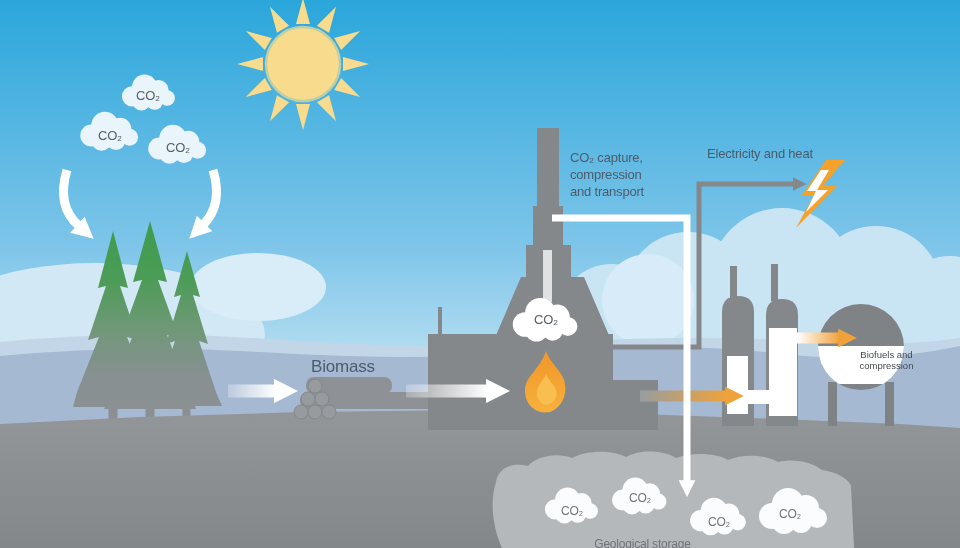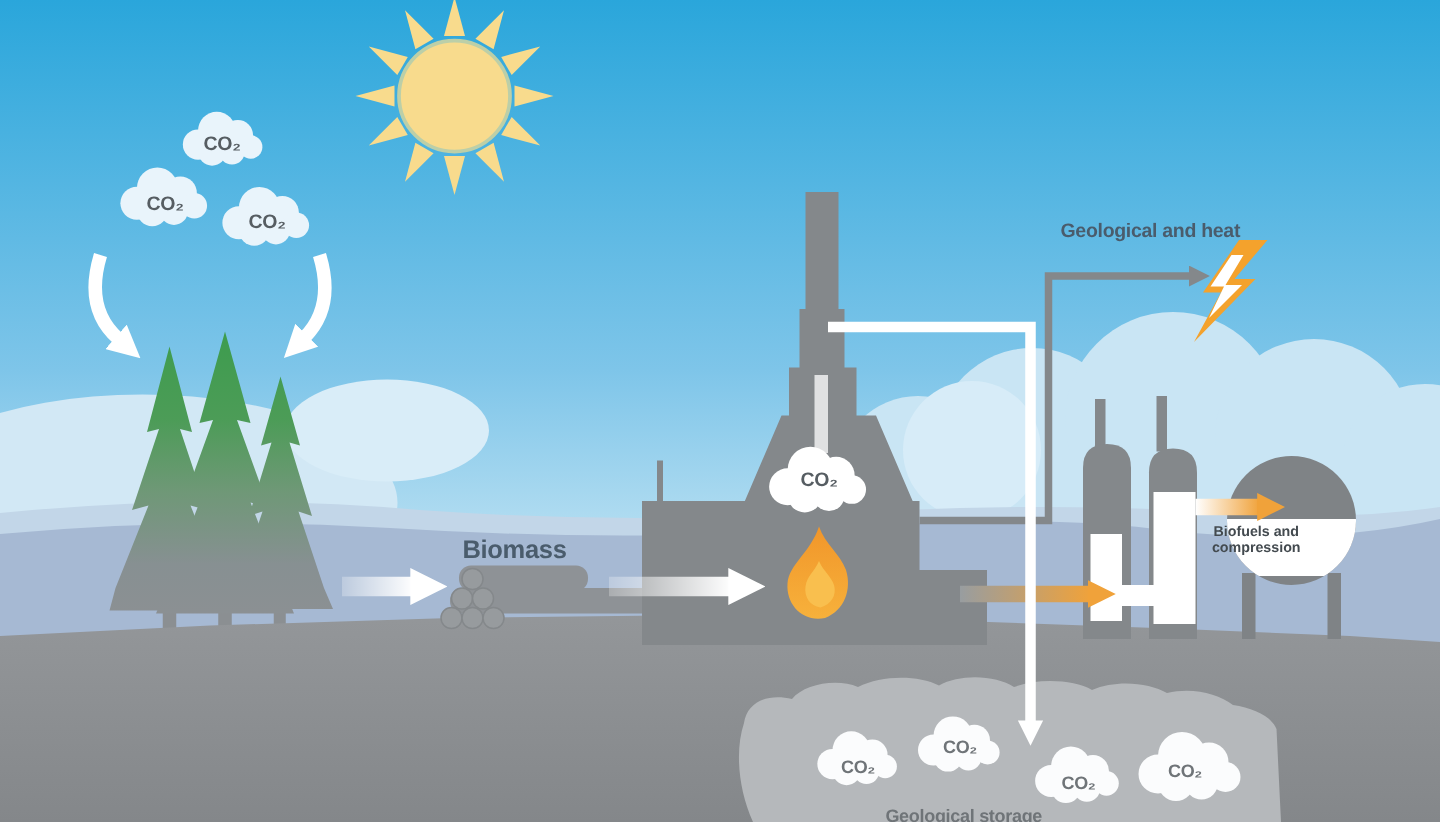--- a/index.html
+++ b/index.html
@@ -1,25 +1,25 @@
 <!DOCTYPE html>
 <html><head>
 <meta charset="utf-8">
 <style>
   html,body{margin:0;padding:0;background:#222;}
   .stage{position:relative;width:960px;height:548px;overflow:hidden;
          font-family:"Liberation Sans",sans-serif;background:#2aa6db;}
   .stage svg{position:absolute;left:0;top:0;}
-  .lbl{position:absolute;font-weight:700;color:#4a5c6c;letter-spacing:-0.2px;line-height:1.3;}
+  .lbl{position:absolute;font-weight:400;color:#4a5c6c;letter-spacing:-0.2px;line-height:1.3;}
   .co2{font-size:13px;color:#565d62;text-align:center;width:60px;}
   .co2-storage{font-size:12px;color:#6f7478;text-align:center;width:60px;}
   .lbl-biomass{left:298px;top:356px;width:90px;font-size:17px;text-align:center;}
   .lbl-capture{left:570px;top:149px;width:130px;font-size:13px;line-height:17px;}
   .lbl-electricity{left:707px;top:146px;width:160px;font-size:13px;}
-  .lbl-biofuels{left:795px;top:349px;width:85px;font-size:9.5px;line-height:11px;
+  .lbl-biofuels{left:844px;top:349px;width:85px;font-size:9.5px;line-height:11px;
                 color:#434a4f;text-align:center;letter-spacing:0;}
   .lbl-geo{left:560px;top:537px;width:165px;font-size:12px;color:#6f7478;text-align:center;}
   .p-co2-1{left:118px;top:88px;} .p-co2-2{left:80px;top:128px;} .p-co2-3{left:148px;top:140px;}
   .p-co2-f{left:516px;top:312px;}
   .p-co2-s1{left:542px;top:504px;} .p-co2-s2{left:610px;top:491px;}
   .p-co2-s3{left:689px;top:515px;} .p-co2-s4{left:760px;top:507px;}
 </style>
 </head>
 <body>
 
@@ -216,22 +216,27 @@
     <path d="M821,170 L807,191 L816,191 L806,212 L828,190 L817,190 L829,170 Z" fill="#ffffff"></path>
   </g>
 </svg>
 
 <div class="lbl co2 p-co2-1">CO₂</div>
 <div class="lbl co2 p-co2-2">CO₂</div>
 <div class="lbl co2 p-co2-3">CO₂</div>
 
 <div class="lbl lbl-biomass">Biomass</div>
 
-
-<div class="lbl lbl-electricity">Geological and heat</div>
+<div class="lbl lbl-capture">
+  <div>CO₂ capture,</div>
+  <div>compression</div>
+  <div>and transport</div>
+</div>
+
+<div class="lbl lbl-electricity">Electricity and heat</div>
 
 <div class="lbl co2 p-co2-f">CO₂</div>
 
 <div class="lbl lbl-biofuels">
   <div>Biofuels and</div>
   <div>compression</div>
 </div>
 
 <div class="lbl co2-storage p-co2-s1">CO₂</div>
 <div class="lbl co2-storage p-co2-s2">CO₂</div>

